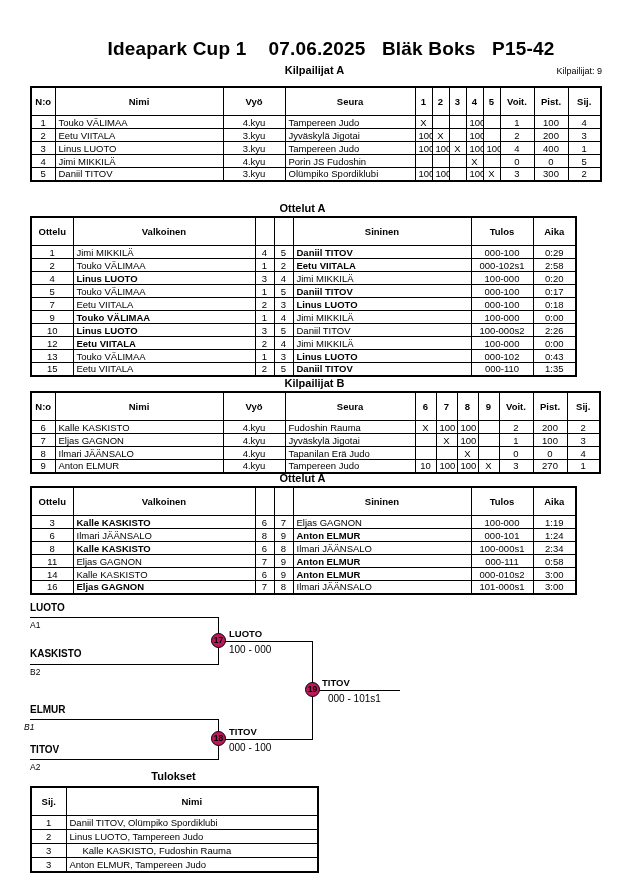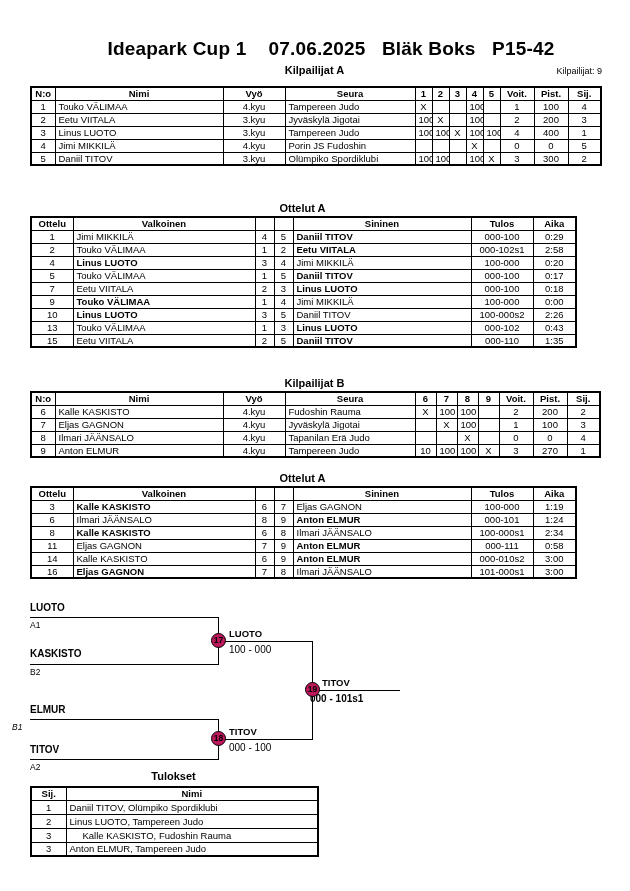--- a/index.html
+++ b/index.html
@@ -13,21 +13,21 @@
     font-size:19px; font-weight:bold; white-space:pre; letter-spacing:0.2px;
   }
   .heading { position:absolute; font-size:11px; font-weight:bold; text-align:center; }
   .count-label { position:absolute; font-size:9px; }
   table { border-collapse:collapse; table-layout:fixed; background:#fff; position:absolute; }
   table.grid { border:2px solid #000; }
   .grid th, .grid td {
     border:1px solid #000; font-size:9.5px; height:13px; line-height:11px;
     padding:0 3px; white-space:nowrap; overflow:hidden; vertical-align:middle;
   }
-  .grid th { font-weight:bold; text-align:center; padding:0 1px; }
+  .grid th { font-weight:bold; text-align:center; padding:8px 1px; }
   .tc { text-align:center; }
   .tl { text-align:left; }
   .b { font-weight:bold; }
   .line { position:absolute; background:#000; }
   .circle {
     position:absolute; width:15px; height:15px; border:1px solid #000; border-radius:50%;
     background:#be185d; font-size:8.5px; font-weight:bold; line-height:13px; text-align:center; z-index:2;
   }
   .bk-name { position:absolute; font-size:10px; font-weight:bold; }
   .bk-seed { position:absolute; font-size:8.5px; }
@@ -239,20 +239,29 @@
       <tr>
         <td class="tc">10</td>
         <td class="tl b">Linus LUOTO</td>
         <td class="tc">3</td>
         <td class="tc">5</td>
         <td class="tl">Daniil TITOV</td>
         <td class="tc">100-000s2</td>
         <td class="tc">2:26</td>
       </tr>
 
+      <tr>
+        <td class="tc">12</td>
+        <td class="tl b">Eetu VIITALA</td>
+        <td class="tc">2</td>
+        <td class="tc">4</td>
+        <td class="tl">Jimi MIKKILÄ</td>
+        <td class="tc">100-000</td>
+        <td class="tc">0:00</td>
+      </tr>
 
       <tr>
         <td class="tc">13</td>
         <td class="tl">Touko VÄLIMAA</td>
         <td class="tc">1</td>
         <td class="tc">3</td>
         <td class="tl b">Linus LUOTO</td>
         <td class="tc">000-102</td>
         <td class="tc">0:43</td>
       </tr>
@@ -459,37 +468,37 @@
   <div class="bk-seed" style="left:30px; top:667px;">B2</div>
 
   <div class="line" style="left:218px; top:617px; width:1px; height:48px;"></div>
   <div class="circle" style="left:211px; top:633px;">17</div>
   <div class="line" style="left:219px; top:641px; width:93px; height:1px;"></div>
   <div class="bk-winner" style="left:229px; top:628px;">LUOTO</div>
   <div class="bk-score" style="left:229px; top:644px;">100 - 000</div>
 
   <div class="bk-name" style="left:30px; top:704px;">ELMUR</div>
   <div class="line" style="left:30px; top:719px; width:188px; height:1px;"></div>
-  <div class="bk-seed" style="left:12px; top:722px;font-style:italic;">B1</div>
+  <div class="bk-seed" style="left:24px; top:722px;font-style:italic;">B1</div>
 
   <div class="bk-name" style="left:30px; top:744px;">TITOV</div>
   <div class="line" style="left:30px; top:759px; width:188px; height:1px;"></div>
   <div class="bk-seed" style="left:30px; top:762px;">A2</div>
 
   <div class="line" style="left:218px; top:719px; width:1px; height:41px;"></div>
   <div class="circle" style="left:211px; top:731px;">18</div>
   <div class="line" style="left:219px; top:739px; width:93px; height:1px;"></div>
   <div class="bk-winner" style="left:229px; top:726px;">TITOV</div>
   <div class="bk-score" style="left:229px; top:742px;">000 - 100</div>
 
   <div class="line" style="left:312px; top:641px; width:1px; height:99px;"></div>
   <div class="circle" style="left:305px; top:682px;">19</div>
   <div class="line" style="left:313px; top:690px; width:87px; height:1px;"></div>
   <div class="bk-winner" style="left:322px; top:677px;">TITOV</div>
-  <div class="bk-score" style="left:310px; top:693px;font-weight:bold;">000 - 101s1</div>
+  <div class="bk-score" style="left:328px; top:693px;">000 - 101s1</div>
 </div>
 
 <div class="heading" style="left:30px; top:770px; width:287px;">Tulokset</div>
 <table class="grid" style="left:30px; top:786px; width:287px;">
   <colgroup>
       <col style="width:35px">
       <col style="width:252px">
     </colgroup>
   <thead>
     <tr>

